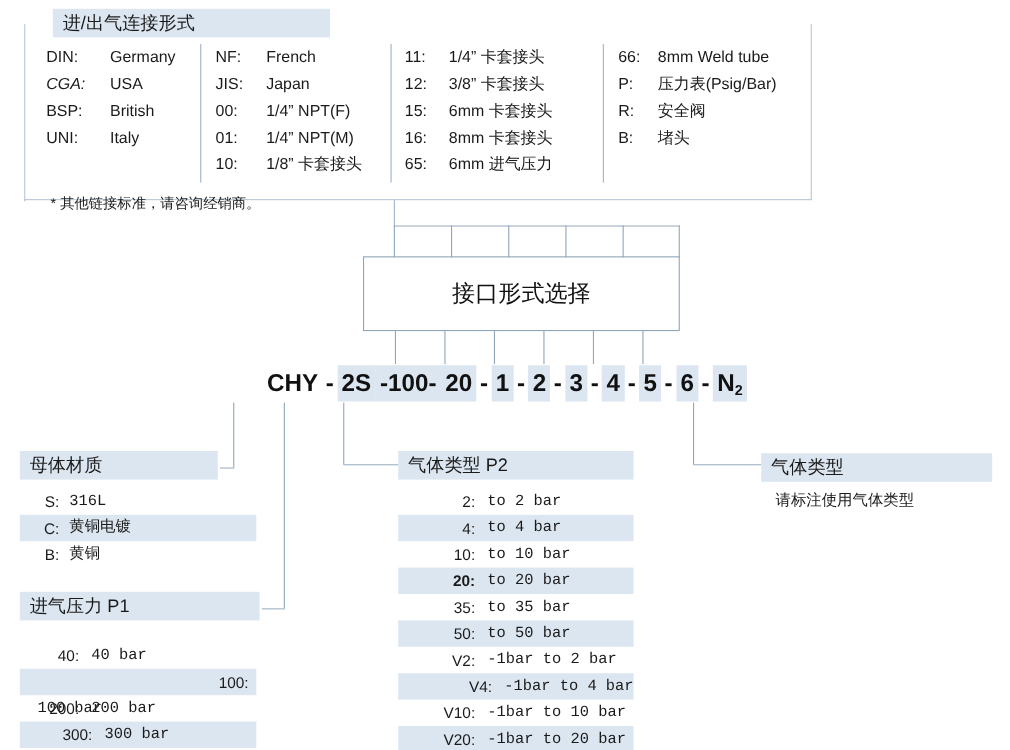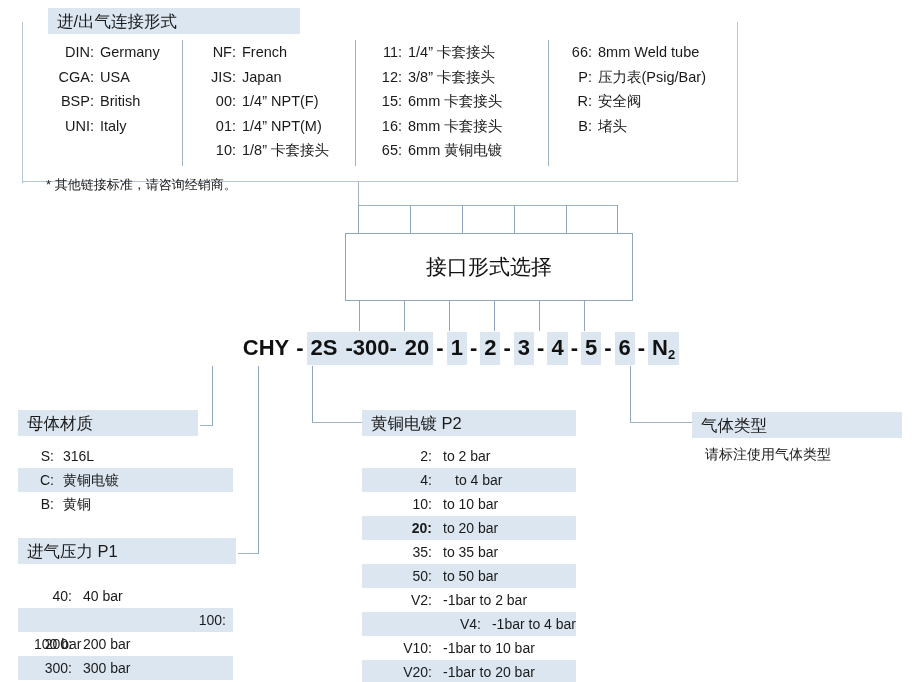--- a/index.html
+++ b/index.html
@@ -31,70 +31,70 @@
     border:1px solid #b7c6d6;border-top:none;
     box-sizing:border-box;background:transparent;
   }
   #conn-hdr{left:48px;top:8px;width:252px;height:26px;}
 
   .conn-col{position:absolute;top:40px;}
   .conn-row{
     display:flex;font-size:14.5px;line-height:24.5px;height:24.5px;
     white-space:nowrap;
   }
-  .conn-code{text-align:right;padding-right:6px;}
+  .conn-code{padding-right:6px;}
   .conn-note{
     position:absolute;left:46px;top:176px;
     font-size:13px;white-space:nowrap;color:#1a1a1a;
   }
 
   
   #iface-box{
     left:330px;top:233px;width:288px;height:68px;
     border:1px solid #8fa6bb;box-sizing:border-box;
     display:flex;align-items:center;justify-content:center;
-    font-size:21px;color:#111;margin-left:15px;
+    font-size:21px;color:#111;
   }
 
   
   #pn-row{
     left:0px;top:331px;width:918px;height:34px;
     display:flex;align-items:center;justify-content:center;
     font-size:22px;font-weight:bold;color:#111;
   }
   #pn-row .seg{padding:3px 4px 4px 4px;white-space:pre;}
   #pn-row .dash{padding:3px 3px 4px 3px;}
   #pn-row sub{font-size:13px;font-weight:bold;vertical-align:baseline;position:relative;top:4px;}
 
   
   .blk-hdr{position:absolute;}
   .rowlist{position:absolute;}
   .r{
     display:flex;font-size:14px;line-height:24px;height:24px;
     white-space:nowrap;box-sizing:border-box;
   }
   .r .k{text-align:right;padding-right:7px;}
-  .r .v{text-align:left;}
+  .r .v{text-align:left;font-family:Liberation Mono, monospace;}
 
   #gas-note{position:absolute;left:705px;top:446px;font-size:14px;white-space:nowrap;}
 </style>
 </head>
 <body>
 
 <div class="abs" id="conn-box"></div>
 <div class="abs hdr-bar" id="conn-hdr">进/出气连接形式</div>
 
 <div class="abs" id="conn-cols">
     <div class="conn-col" style="left: 42px;">
       <div class="conn-row">
         <span class="conn-code" style="min-width: 52px;">DIN:</span>
         <span>Germany</span>
       </div>
       <div class="conn-row">
-        <span class="conn-code" style="min-width: 52px;">CGA:</span>
+        <span class="conn-code" style="min-width: 52px; font-style: italic;">CGA:</span>
         <span>USA</span>
       </div>
       <div class="conn-row">
         <span class="conn-code" style="min-width: 52px;">BSP:</span>
         <span>British</span>
       </div>
       <div class="conn-row">
         <span class="conn-code" style="min-width: 52px;">UNI:</span>
         <span>Italy</span>
       </div>
@@ -133,21 +133,21 @@
       <div class="conn-row">
         <span class="conn-code" style="min-width: 34px;">15:</span>
         <span>6mm 卡套接头</span>
       </div>
       <div class="conn-row">
         <span class="conn-code" style="min-width: 34px;">16:</span>
         <span>8mm 卡套接头</span>
       </div>
       <div class="conn-row">
         <span class="conn-code" style="min-width: 34px;">65:</span>
-        <span>6mm 黄铜电镀</span>
+        <span>6mm 进气压力</span>
       </div>
     </div>
     <div class="conn-col" style="left: 562px;">
       <div class="conn-row">
         <span class="conn-code" style="min-width: 30px;">66:</span>
         <span>8mm Weld tube</span>
       </div>
       <div class="conn-row">
         <span class="conn-code" style="min-width: 30px;">P:</span>
         <span>压力表(Psig/Bar)</span>
@@ -188,21 +188,21 @@
 <div class="abs vline-d" style="left:404px;top:301px;height:30px;"></div>
 <div class="abs vline-d" style="left:449px;top:301px;height:30px;"></div>
 <div class="abs vline-d" style="left:494px;top:301px;height:30px;"></div>
 <div class="abs vline-d" style="left:539px;top:301px;height:30px;"></div>
 <div class="abs vline-d" style="left:584px;top:301px;height:30px;"></div>
 
 <div class="abs" id="pn-row">
     <span class="seg">CHY</span>
     <span class="dash">-</span>
     <span class="seg hl">2S</span>
-    <span class="seg hl">-300-</span>
+    <span class="seg hl">-100-</span>
     <span class="seg hl">20</span>
     <span class="dash">-</span>
     <span class="seg hl">1</span>
     <span class="dash">-</span>
     <span class="seg hl">2</span>
     <span class="dash">-</span>
     <span class="seg hl">3</span>
     <span class="dash">-</span>
     <span class="seg hl">4</span>
     <span class="dash">-</span>
@@ -248,35 +248,35 @@
       <span class="v" style="padding-left: 4px;">40 bar</span>
     </div>
     <div class="r hl" style="padding-left: 12px; flex-direction: column;">
       <span class="k" style="min-width: 42px;">100:</span>
       <span class="v" style="padding-left: 4px;">100 bar</span>
     </div>
     <div class="r" style="padding-left: 12px;">
       <span class="k" style="min-width: 42px;">200:</span>
       <span class="v" style="padding-left: 4px;">200 bar</span>
     </div>
-    <div class="r hl" style="padding-left: 12px;">
+    <div class="r hl" style="padding-left: 24px;">
       <span class="k" style="min-width: 42px;">300:</span>
       <span class="v" style="padding-left: 4px;">300 bar</span>
     </div>
   </div>
 
-<div class="abs hdr-bar blk-hdr" style="left:362px;top:410px;width:214px;height:26px;">黄铜电镀 P2</div>
+<div class="abs hdr-bar blk-hdr" style="left:362px;top:410px;width:214px;height:26px;">气体类型 P2</div>
 <div class="rowlist" id="outlet-pressure-rows" style="left:362px;top:444px;width:214px;">
     <div class="r" style="padding-left: 22px;">
       <span class="k" style="min-width: 48px;">2:</span>
       <span class="v" style="padding-left: 4px;">to 2 bar</span>
     </div>
     <div class="r hl" style="padding-left: 22px;">
       <span class="k" style="min-width: 48px;">4:</span>
-      <span class="v" style="padding-left: 4px; margin-left: 12px;">to 4 bar</span>
+      <span class="v" style="padding-left: 4px;">to 4 bar</span>
     </div>
     <div class="r" style="padding-left: 22px;">
       <span class="k" style="min-width: 48px;">10:</span>
       <span class="v" style="padding-left: 4px;">to 10 bar</span>
     </div>
     <div class="r hl" style="padding-left: 22px;">
       <span class="k" style="min-width: 48px; font-weight: bold;">20:</span>
       <span class="v" style="padding-left: 4px;">to 20 bar</span>
     </div>
     <div class="r" style="padding-left: 22px;">

